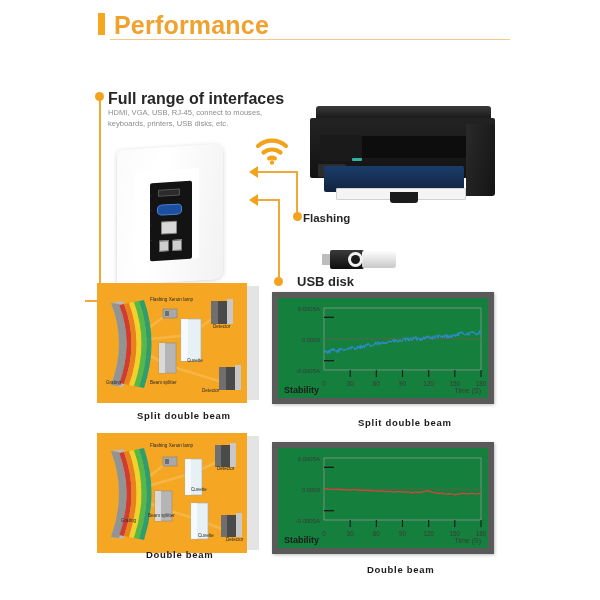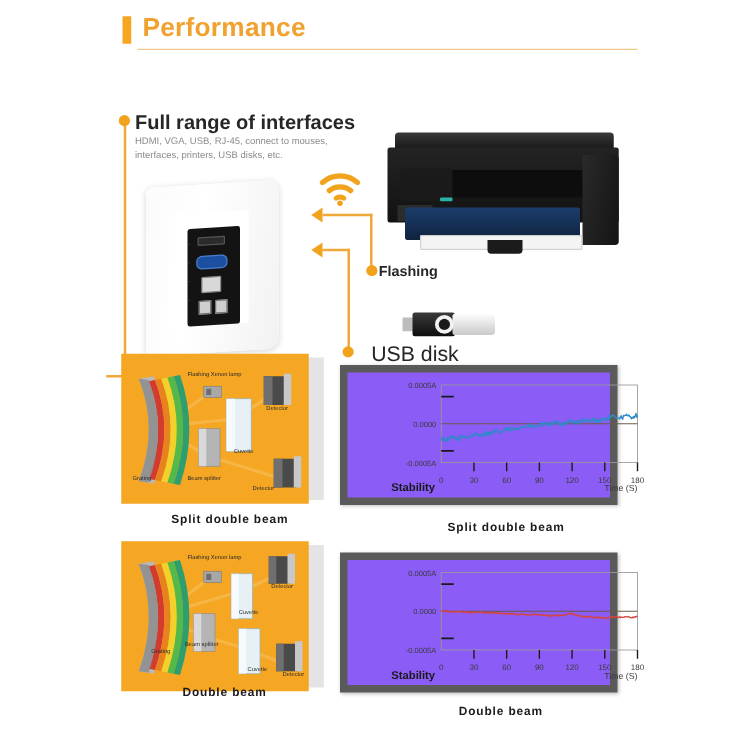--- a/index.html
+++ b/index.html
@@ -12,21 +12,21 @@
   }
 
   
   .header { position: absolute; left: 0; top: 0; width: 600px; height: 42px; }
   .hdr-bar {
     position: absolute; left: 98px; top: 13px;
     width: 7px; height: 22px; background: #F5A623;
   }
   .hdr-title {
     position: absolute; left: 114px; top: 11px;
-    font-size: 21px; font-weight: bold; color: #F0A12E;
+    font-size: 25px; font-weight: bold; color: #F0A12E;
     letter-spacing: .2px;
   }
   .hdr-rule {
     position: absolute; left: 110px; top: 39px;
     width: 400px; height: 1px; background: #F2C98A;
   }
 
   
   .top { position: absolute; left: 0; top: 42px; width: 600px; height: 232px; }
 
@@ -53,21 +53,21 @@
   .sub-interfaces {
     position: absolute; left: 108px; top: 65px; width: 172px;
     font-size: 7.6px; color: #8c8c8c; line-height: 1.5;
   }
   .lbl-printer {
     position: absolute; left: 303px; top: 170px;
     font-size: 11.5px; font-weight: bold; color: #262626;
   }
   .lbl-usb {
     position: absolute; left: 297px; top: 232px;
-    font-size: 17px; font-weight: normal; color: #262626;
+    font-size: 13px; font-weight: bold; color: #262626;
   }
   .sub-usb {
     position: absolute; left: 297px; top: 249px;
     font-size: 7.6px; color: #9a9a9a;
   }
 
   
   .elbow { position: absolute; background: #EFA938; }
   .ar {
     position: absolute; width: 0; height: 0;
@@ -157,21 +157,21 @@
   .diagram {
     position: absolute; background: #F5A623;
   }
   .diag-shadow {
     position: absolute; background: #e4e4e4;
   }
   .chart-frame {
     position: absolute; background: #5a5a5a; padding: 6px;
     box-shadow: 1px 1px 3px rgba(0,0,0,.25);
   }
-  .chart-inner { width: 100%; height: 100%; background: #8b5cf6; position: relative; padding-left: 29px; }
+  .chart-inner { width: 100%; height: 100%; background: #15803d; position: relative; }
 
   .cap {
     position: absolute; font-size: 9.5px; font-weight: bold;
     color: #1a1a1a; letter-spacing: .7px;
   }
 
   .dg-label {
     position: absolute; font-size: 4.6px; color: #2b2b2b;
     white-space: nowrap; font-family: "Liberation Sans", sans-serif;
   }
@@ -185,21 +185,21 @@
   <div class="hdr-rule"></div>
 </div>
 
 <div class="top">
 
   <div class="bracket-v"></div>
   <div class="bracket-h"></div>
 
   <div class="dot dot-interfaces"></div>
   <div class="lbl-interfaces">Full range of interfaces</div>
-  <div class="sub-interfaces">HDMI, VGA, USB, RJ-45, connect to mouses, interfaces, printers, USB disks, etc.</div>
+  <div class="sub-interfaces">HDMI, VGA, USB, RJ-45, connect to mouses, keyboards, printers, USB disks, etc.</div>
 
   <div class="instrument"></div>
   <div class="inst-face"></div>
   <div class="port-bay">
     <div class="bay-lbls">-<br>-<br>-<br>-</div>
     <div class="p-hdmi"></div>
     <div class="p-vga"></div>
     <div class="p-rj"></div>
     <div class="p-u1"></div>
     <div class="p-u2"></div>

